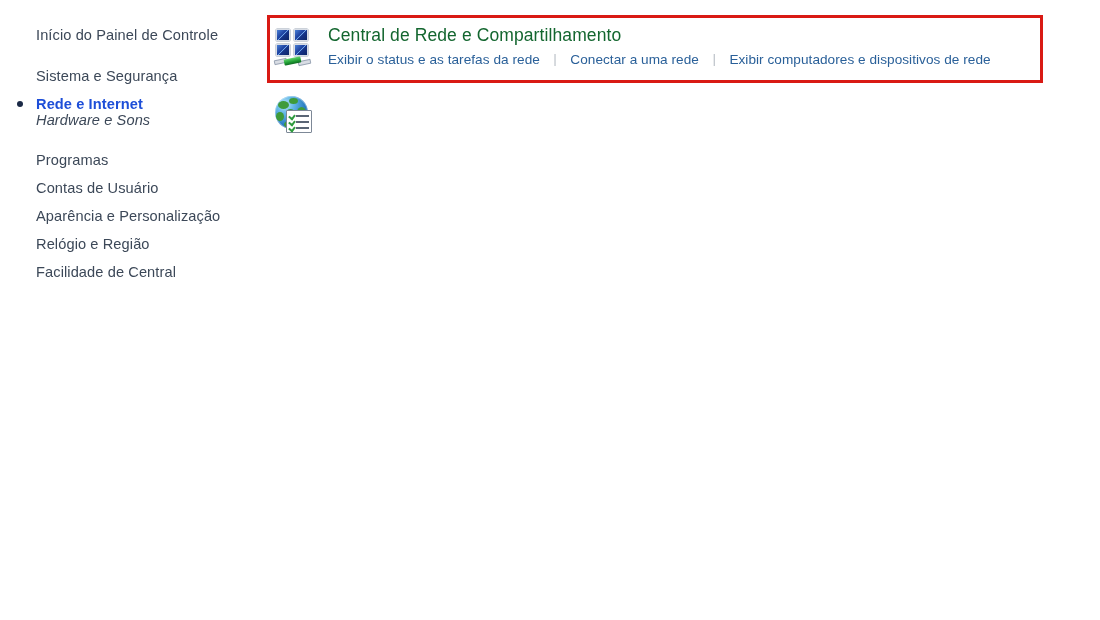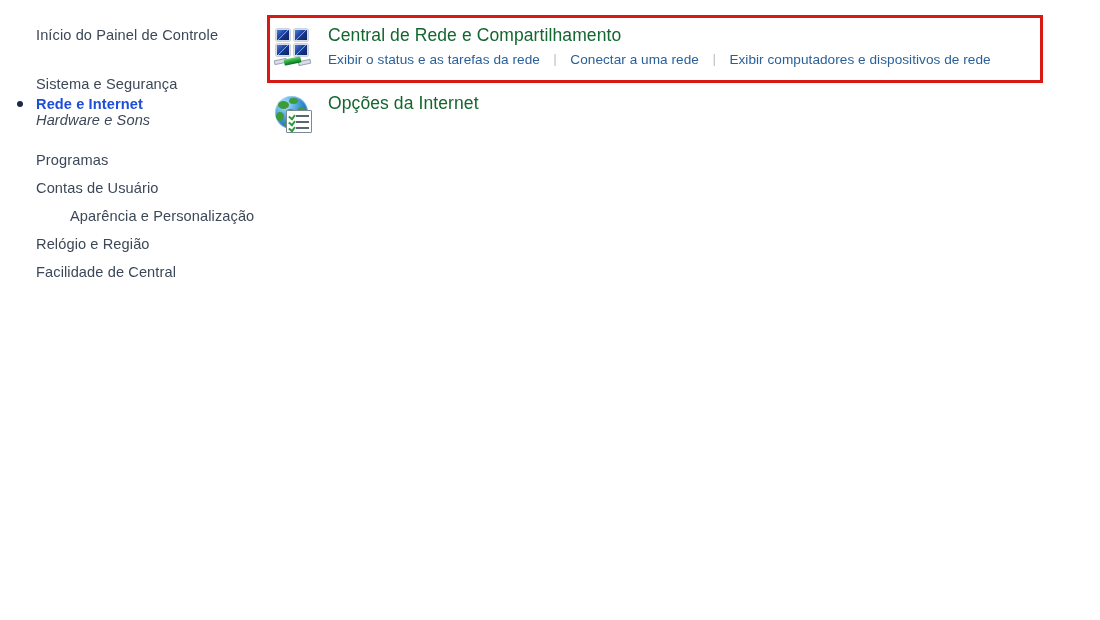--- a/index.html
+++ b/index.html
@@ -29,26 +29,26 @@
   .side-item {
     position: absolute;
     left: 36px;
     font-size: 14.6px;
     color: #3c4858;
     white-space: nowrap;
     letter-spacing: 0.1px;
     cursor: pointer;
   }
   .side-item.home   { top: 27px; }
-  .side-item.s0     { top: 76px; text-align: right; }
+  .side-item.s0     { top: 68px; text-align: right; }
   .side-item.s1     { top: 96px; font-weight: bold; color: #1d4ed8; }
   .side-item.s2     { top: 112px; font-style: italic; }
   .side-item.s3     { top: 152px; }
   .side-item.s4     { top: 180px; }
-  .side-item.s5     { top: 208px; margin-left: 34px; }
+  .side-item.s5     { top: 208px; }
   .side-item.s6     { top: 236px; }
   .side-item.s7     { top: 264px; }
 
   #side-bullet {
     position: absolute;
     left: 17px;
     top: 101px;
     width: 6px;
     height: 6px;
     border-radius: 50%;
@@ -254,18 +254,17 @@
         <div class="chk-mark" style="top:3px;"></div>
         <div class="chk-row" style="top:4px;"></div>
         <div class="chk-mark" style="top:9px;"></div>
         <div class="chk-row" style="top:10px;"></div>
         <div class="chk-mark" style="top:15px;"></div>
         <div class="chk-row" style="top:16px;"></div>
       </div>
     </div>
 
     <div class="cat-text">
-      <div class="cat-title">Opções da Internet</div>
     </div>
   </div>
 </div>
 
 <div id="highlight-box"></div>
 
 </body></html>

